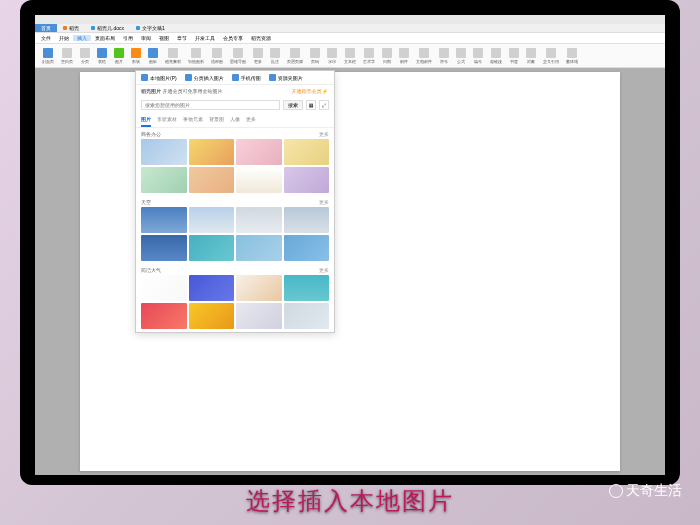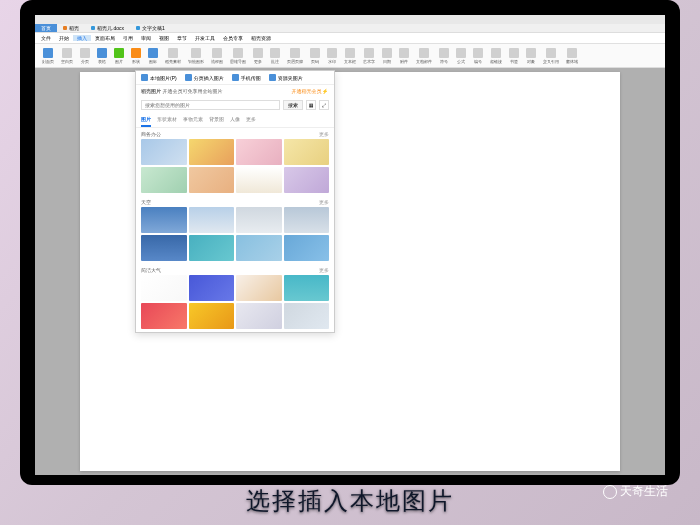--- a/index.html
+++ b/index.html
@@ -34,22 +34,22 @@
 .dd-btn { height: 10px; padding: 0 4px; background: #f5f5f5; border: 1px solid #ddd; font-size: 5px; display: flex; align-items: center; }
 .dd-ctl { width: 10px; height: 10px; border: 1px solid #ddd; display: flex; align-items: center; justify-content: center; font-size: 5px; }
 .dd-tabs { padding: 3px 5px 0 5px; display: flex; gap: 6px; font-size: 5px; border-bottom: 1px solid #eee; }
 .dd-tab { padding-bottom: 3px; color: #888; }
 .dd-tab.active { color: #1a73e8; border-bottom: 2px solid #1a73e8; font-weight: bold; }
 .dd-section { padding: 3px 5px; }
 .dd-sec-head { display: flex; justify-content: space-between; font-size: 5px; color: #666; margin-bottom: 2px; }
 .dd-sec-head .more { color: #999; }
 .dd-grid { display: grid; grid-template-columns: repeat(4, 1fr); gap: 2px; }
 .dd-thumb { width: 100%; height: 26px; border-radius: 1px; }
-.caption { position: absolute; bottom: 8px; left: 50%; transform: translateX(-50%); color: #0f172a; font-size: 24px; font-weight: 500; text-shadow: 0 1px 3px rgba(0,0,0,0.6); letter-spacing: 2px; }
-.watermark { position: absolute; bottom: 25px; right: 32px; color: #fff; font-size: 12px; display: flex; align-items: center; gap: 3px; }
+.caption { position: absolute; bottom: 8px; left: 50%; transform: translateX(-50%); color: #be185d; font-size: 24px; font-weight: 500; text-shadow: 0 1px 3px rgba(0,0,0,0.6); letter-spacing: 2px; }
+.watermark { position: absolute; bottom: 25px; right: 18px; color: #fff; font-size: 14px; display: flex; align-items: center; gap: 3px; }
 .watermark::before { content: ''; width: 12px; height: 12px; border: 1.5px solid #fff; border-radius: 50%; display: inline-block; }
 </style>
 </head>
 <body>
 
 <div class="laptop">
   <div class="screen">
     <div class="titlebar"></div>
     <div class="tabs" id="tabs">
         <div class="tab blue">首页</div>

